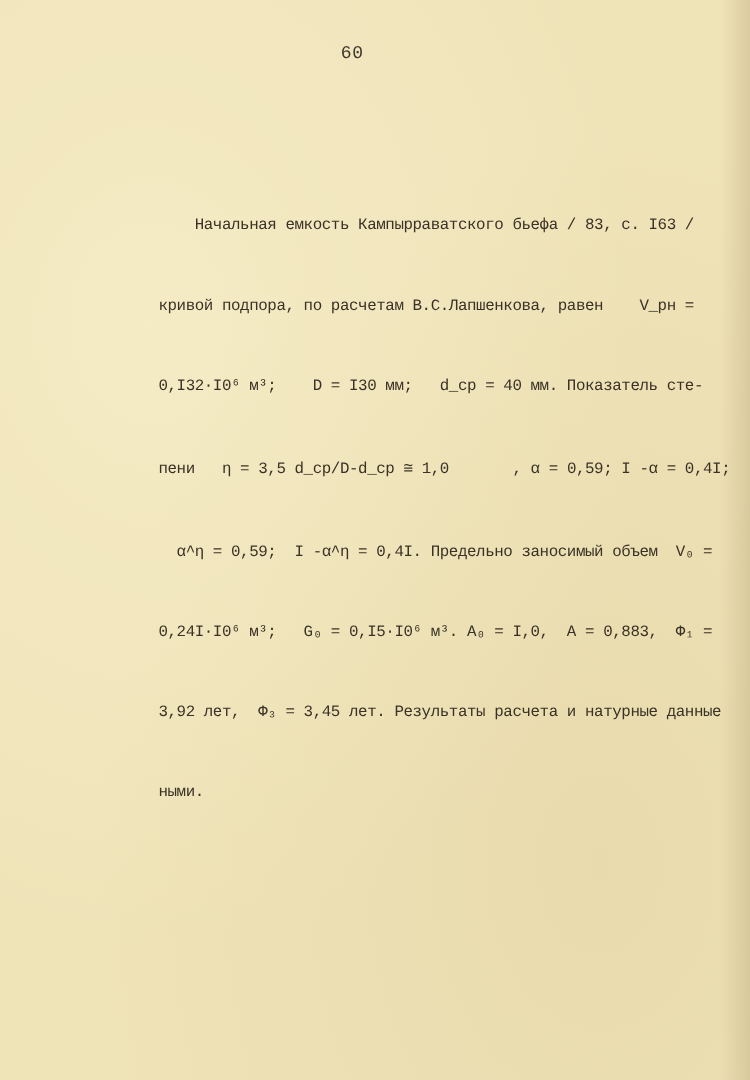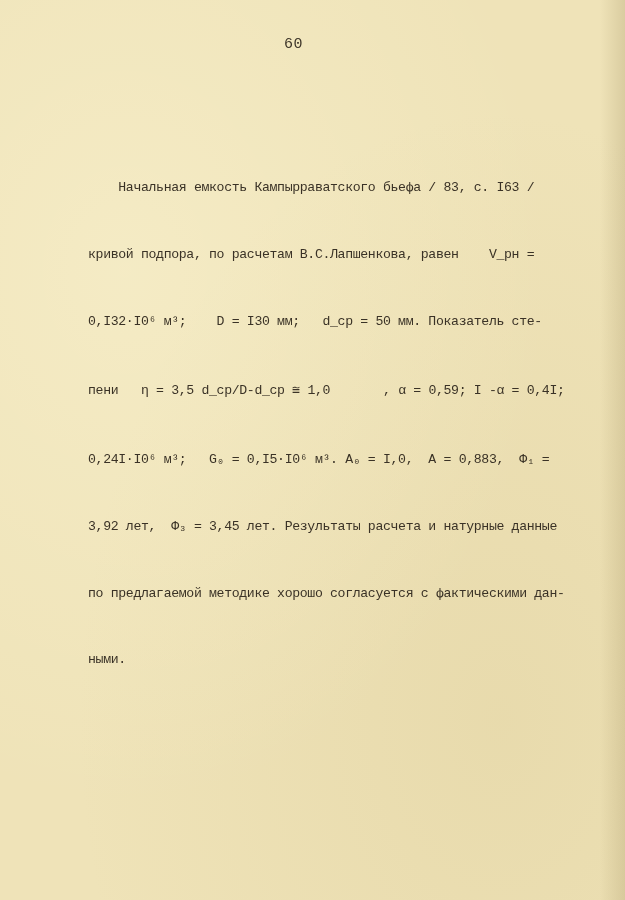--- a/index.html
+++ b/index.html
@@ -18,37 +18,37 @@
     position: absolute; top: 36px; left: 0; width: 587px;
     text-align: center; font-size: 15px; letter-spacing: 0.5px;
     color: #3d3529;
   }
   .text {
     position: absolute; top: 66px; left: 88px; width: 510px;
     font-size: 13.2px; line-height: 22.3px;
     letter-spacing: -0.35px;
     white-space: pre;
   }
-  .line { display: block; height: 22.3px; }
+  .line { display: block; height: 22.3px; margin-left: 44px; }
 </style>
 </head>
 <body>
 
 <div class="page-number">60</div>
 
 <div class="text">
 
   <div>
     <span class="line">    Начальная емкость Кампырраватского бьефа / 83, с. I63 /</span>
     <span class="line">кривой подпора, по расчетам В.С.Лапшенкова, равен    V_рн =</span>
-    <span class="line">0,I32·I0⁶ м³;    D = I30 мм;   d_ср = 50 мм. Показатель сте-</span>
+    <span class="line">0,I32·I0⁶ м³;    D = I30 мм;   d_ср = 40 мм. Показатель сте-</span>
     <span class="line" style="height:26px;line-height:26px;">пени   η = 3,5 d_ср/D-d_ср ≅ 1,0       , α = 0,59; I -α = 0,4I;</span>
+    <span class="line">  α^η = 0,59;  I -α^η = 0,4I. Предельно заносимый объем  V₀ =</span>
     <span class="line">0,24I·I0⁶ м³;   G₀ = 0,I5·I0⁶ м³. A₀ = I,0,  A = 0,883,  Φ₁ =</span>
     <span class="line">3,92 лет,  Φ₃ = 3,45 лет. Результаты расчета и натурные данные</span>
-    <span class="line">по предлагаемой методике хорошо согласуется с фактическими дан-</span>
     <span class="line">ными.</span>
   </div>
 
   
 
   
 
   
 
   

